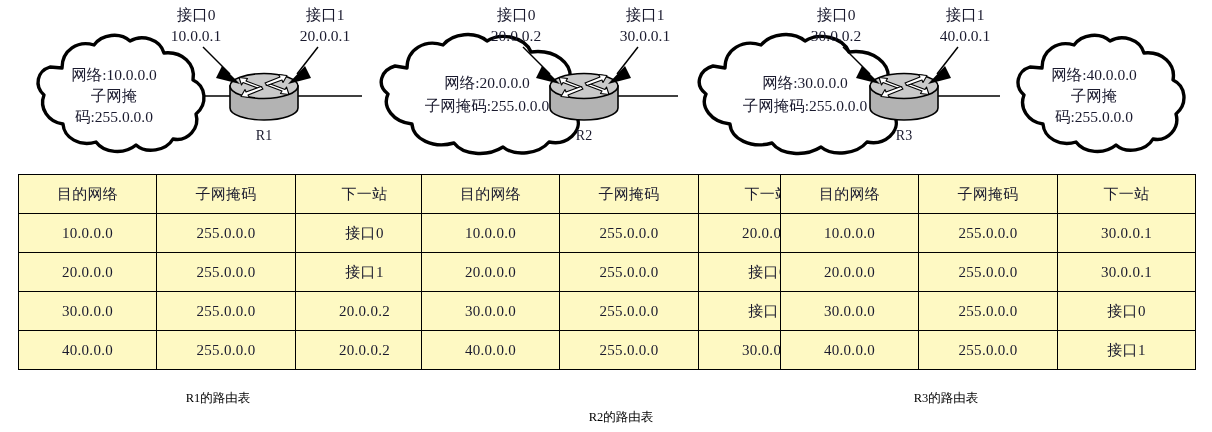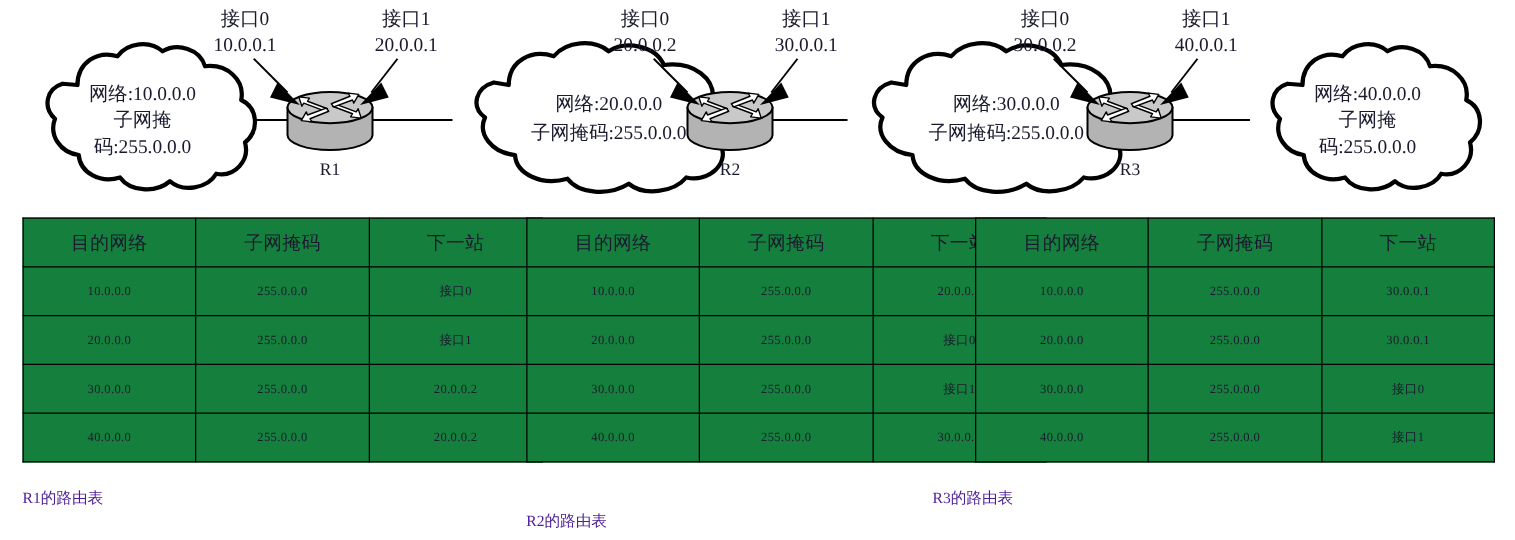--- a/index.html
+++ b/index.html
@@ -9,42 +9,43 @@
     color:#1a1a2e;
   }
   #diagram{position:absolute;left:0;top:0;width:1212px;height:432px;}
   .txt{font-family:"Liberation Serif","DejaVu Serif",serif;fill:#1a1a2e;}
 
   
   .rt-wrap{position:absolute;}
   table.rt{
     border-collapse:collapse;
     table-layout:fixed;
-    background:#15803d;
+    background:#fef9c3;
   }
   table.rt td{
     border:1px solid #000;
     text-align:center;
     vertical-align:middle;
     height:38px;
-    font-size:10px;
+    font-size:15px;
     font-family:"Liberation Serif","DejaVu Serif",serif;
     color:#1a1a2e;
     letter-spacing:0.3px;
     padding:0 2px;
     white-space:nowrap;
   }
   table.rt td.col0{width:133px;}
   table.rt td.col1{width:134px;}
   table.rt td.col2{width:133px;}
   table.rt tr.hdr td{font-size:15px;}
   .cap{
     position:absolute;
     font-size:12.5px;
-    color:#4c1d95;
+    color:#000000;
+    text-align:center;
     white-space:nowrap;
     font-family:"Liberation Serif","DejaVu Serif",serif;
   }
 </style>
 </head>
 <body>
 
 <svg id="diagram" viewBox="0 0 1212 432" xmlns="http://www.w3.org/2000/svg">
 
   <defs>

